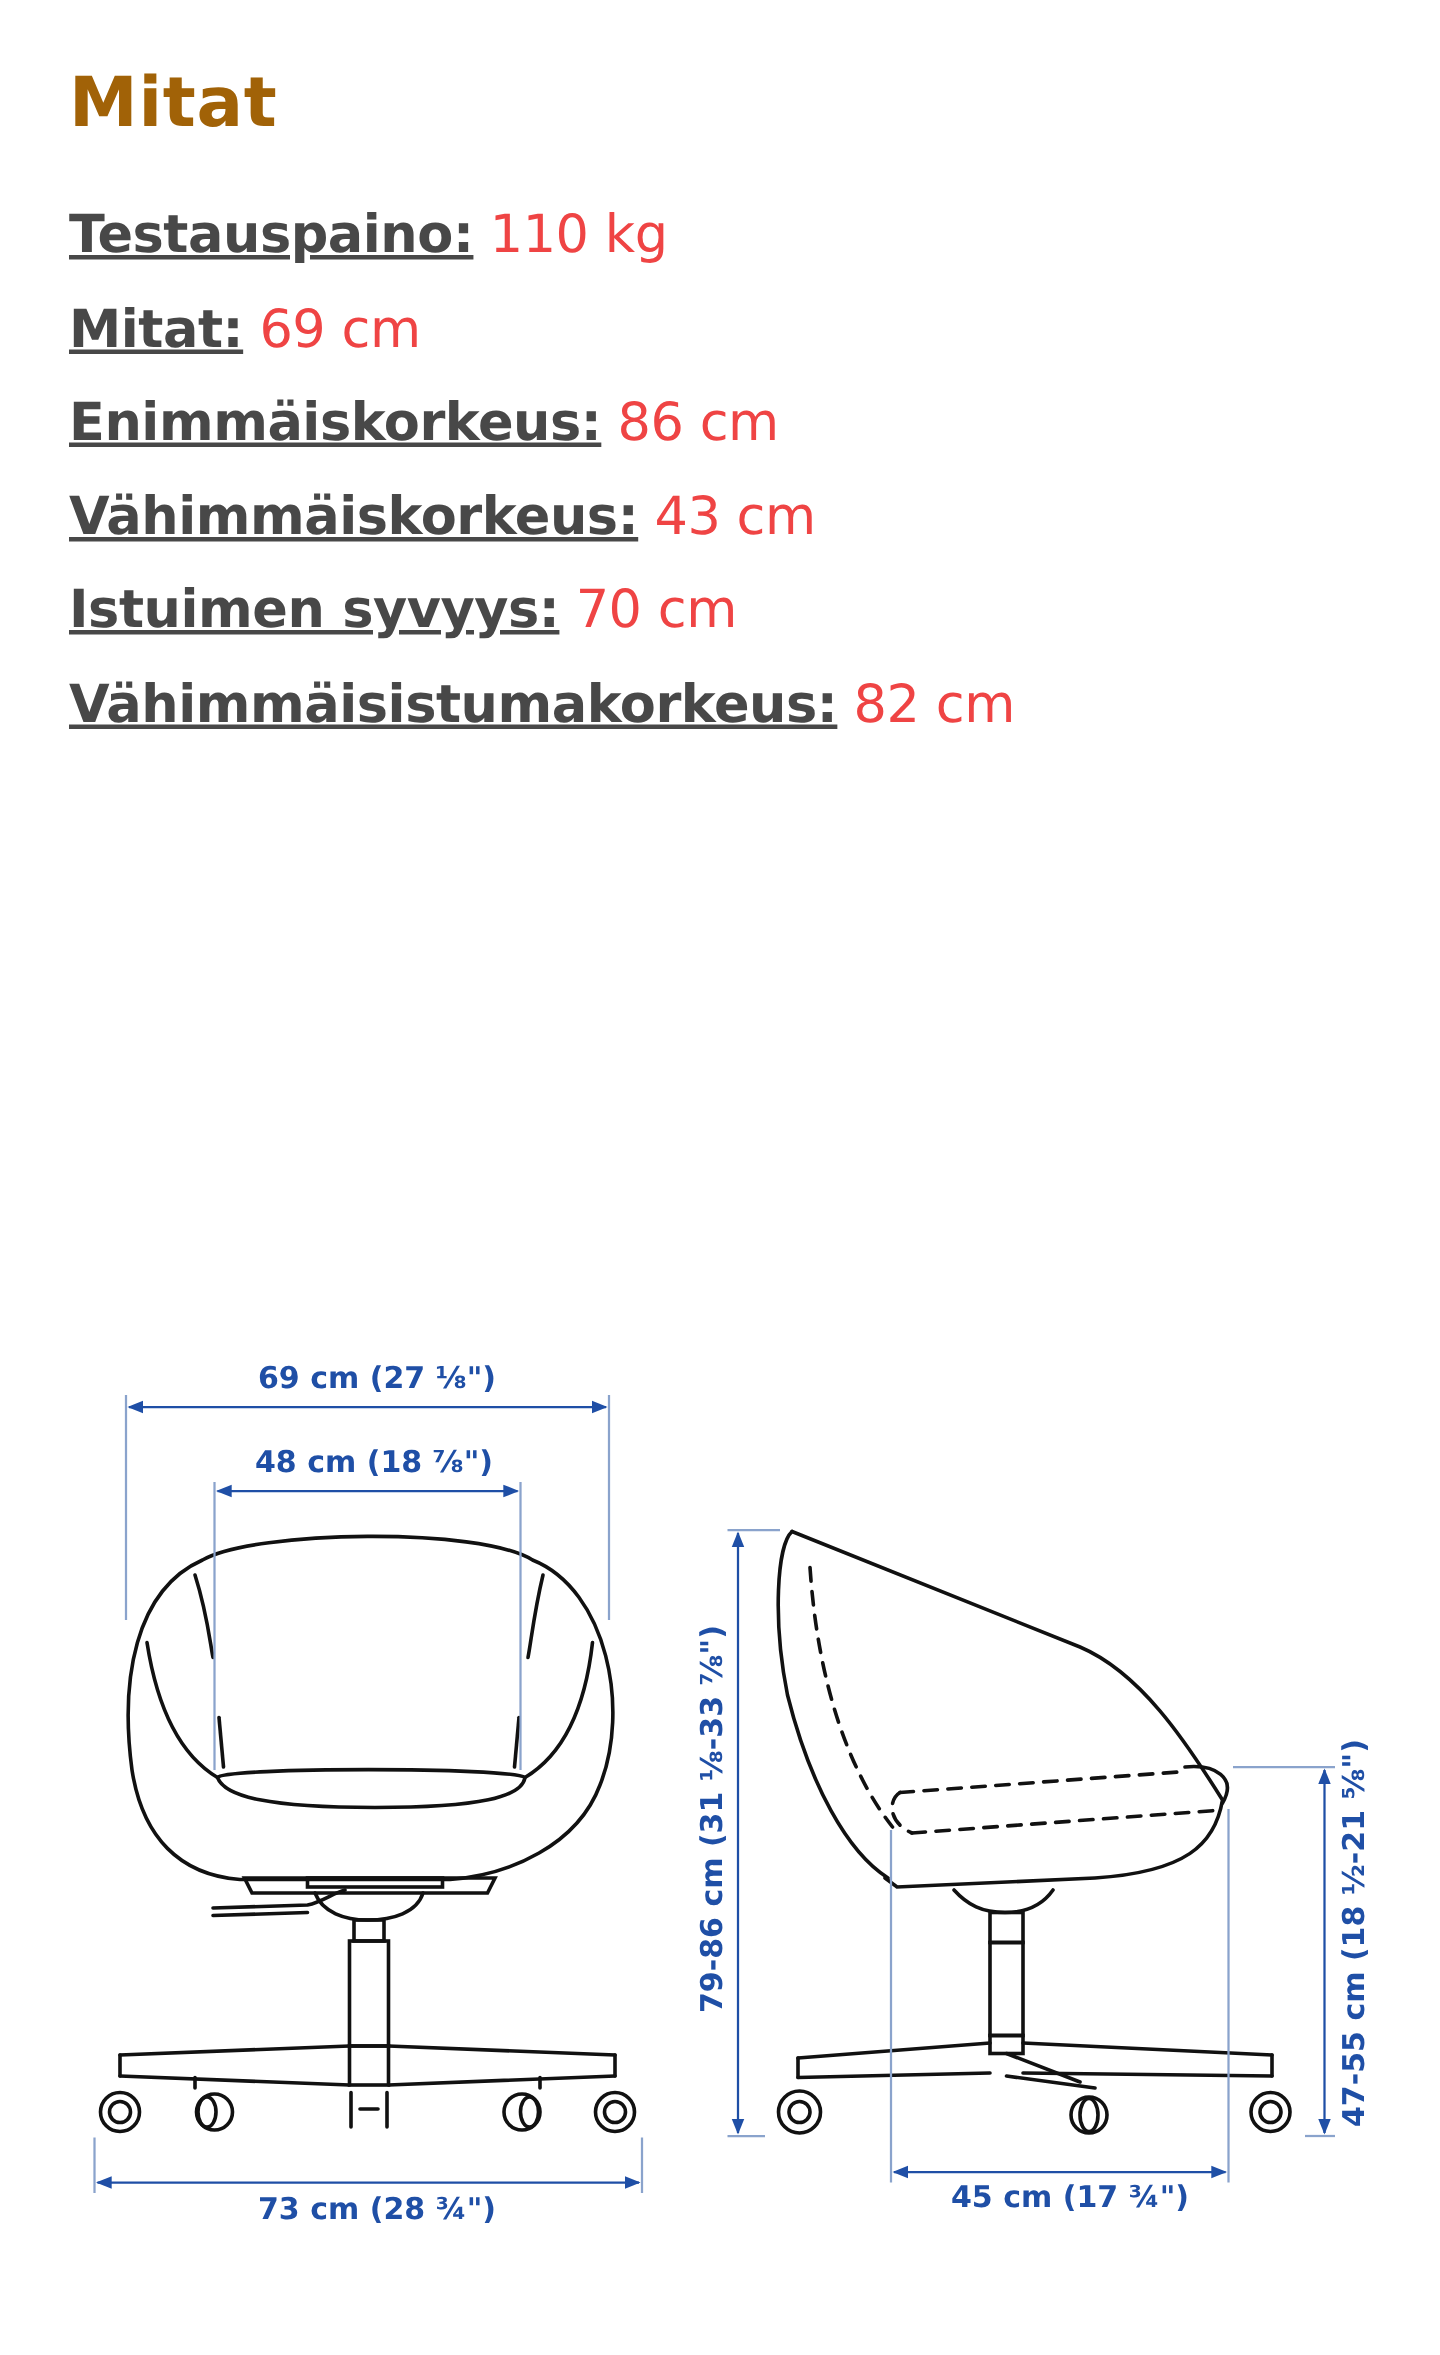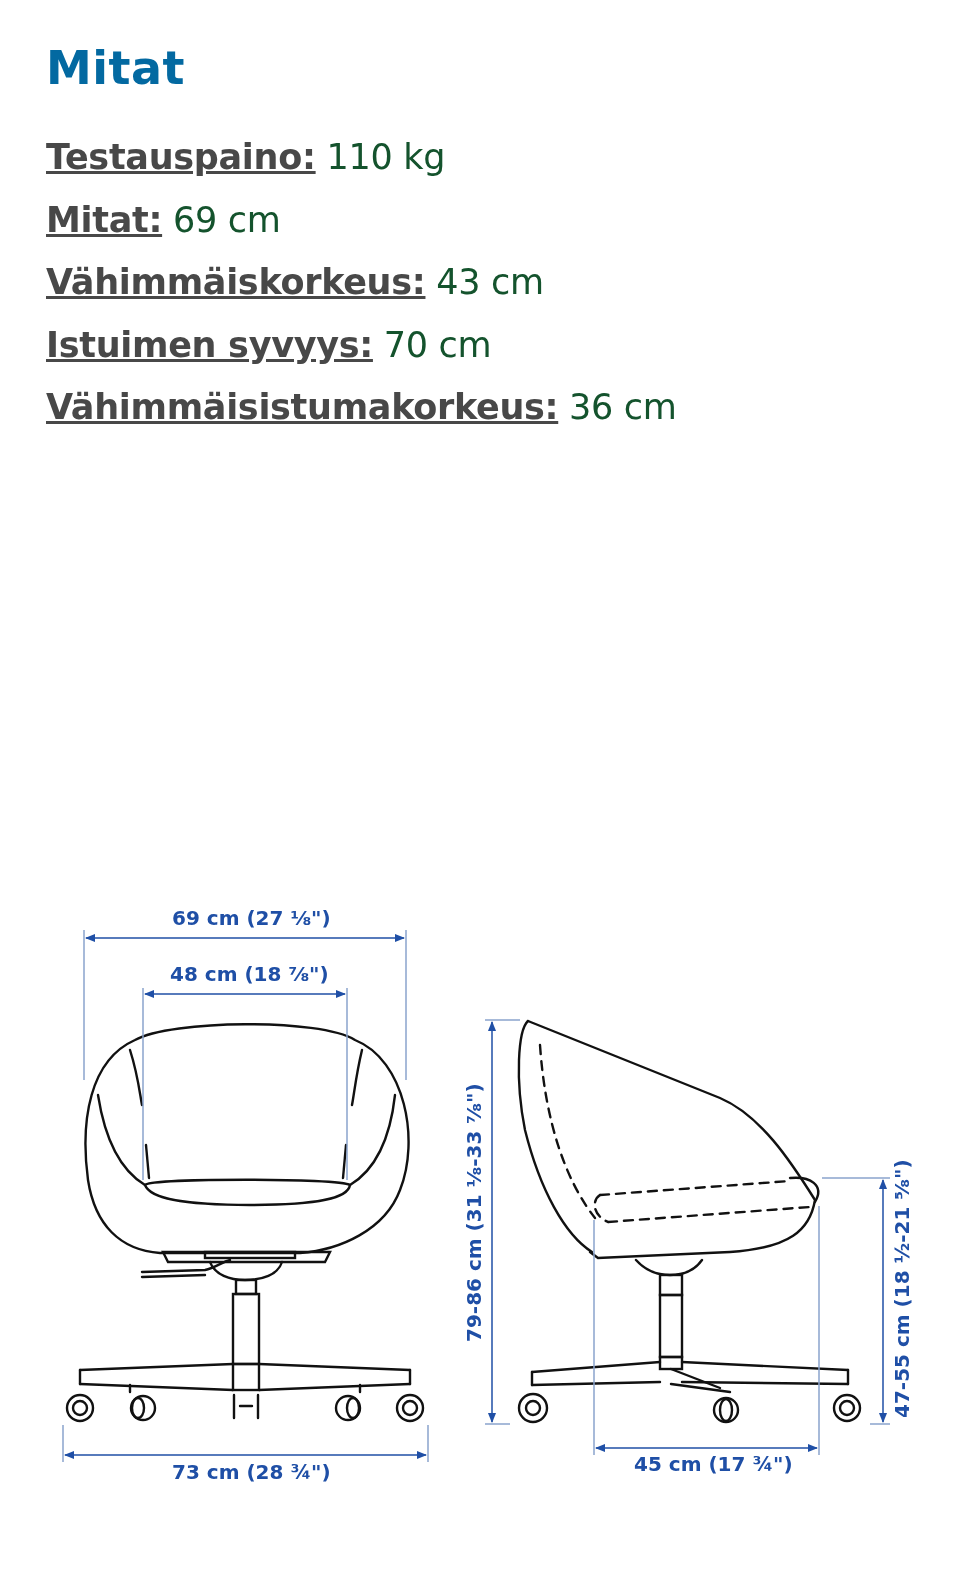--- a/index.html
+++ b/index.html
@@ -1,38 +1,39 @@
 <!DOCTYPE html>
 <html><head>
 <meta charset="utf-8">
 <style>
   html, body { margin: 0; padding: 0; background: #ffffff; }
   body { width: 960px; height: 1570px; position: relative; overflow: hidden;
          font-family: "DejaVu Sans", "Liberation Sans", sans-serif; }
   .title { position: absolute; left: 46px; top: 10px; font-size: 46px; font-weight: bold;
-           color: #0369a1; letter-spacing: 0.5px; }
+           color: #a16207; letter-spacing: 0.5px; }
   .specs { position: absolute; left: 46px; top: 126px; margin: 0; padding: 0; list-style: none; }
   .spec { font-size: 35px; line-height: 62.6px; color: #484848; white-space: nowrap; letter-spacing: -0.3px; }
   .spec .k { font-weight: bold; text-decoration: underline; }
-  .spec .v { font-weight: normal; color: #14532d; }
+  .spec .v { font-weight: normal; color: #ef4444; }
   svg.drawing { position: absolute; left: 0; top: 880px; }
   .dim { position: absolute; color: #1f4fa6; font-weight: bold; font-size: 20px; white-space: nowrap; }
   .dim.v { transform-origin: 0 0; transform: rotate(-90deg); }
 </style>
 </head>
 <body>
 
 <h1 class="title">Mitat</h1>
 
 <ul class="specs">
   <li class="spec"><span class="k">Testauspaino:</span> <span class="v">110 kg</span></li>
   <li class="spec"><span class="k">Mitat:</span> <span class="v">69 cm</span></li>
+  <li class="spec"><span class="k">Enimmäiskorkeus:</span> <span class="v">86 cm</span></li>
   <li class="spec"><span class="k">Vähimmäiskorkeus:</span> <span class="v">43 cm</span></li>
   <li class="spec"><span class="k">Istuimen syvyys:</span> <span class="v">70 cm</span></li>
-  <li class="spec"><span class="k">Vähimmäisistumakorkeus:</span> <span class="v">36 cm</span></li>
+  <li class="spec"><span class="k">Vähimmäisistumakorkeus:</span> <span class="v">82 cm</span></li>
 </ul>
 
 <svg class="drawing" width="960" height="690" viewBox="0 880 960 690">
   <defs>
     <marker id="arr" viewBox="0 0 10 10" refX="9" refY="5" markerWidth="7" markerHeight="7" orient="auto-start-reverse">
       <path d="M0,1 L10,5 L0,9 z" fill="#1f4fa6"></path>
     </marker>
   </defs>
 
   <g fill="none" stroke="#111" stroke-width="2.4" stroke-linecap="round">

